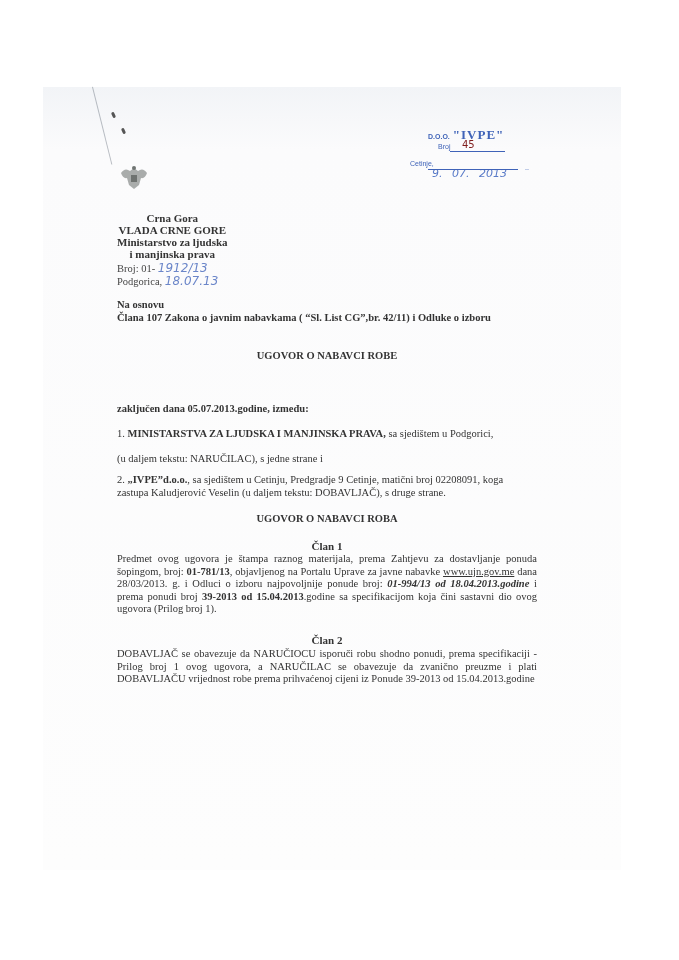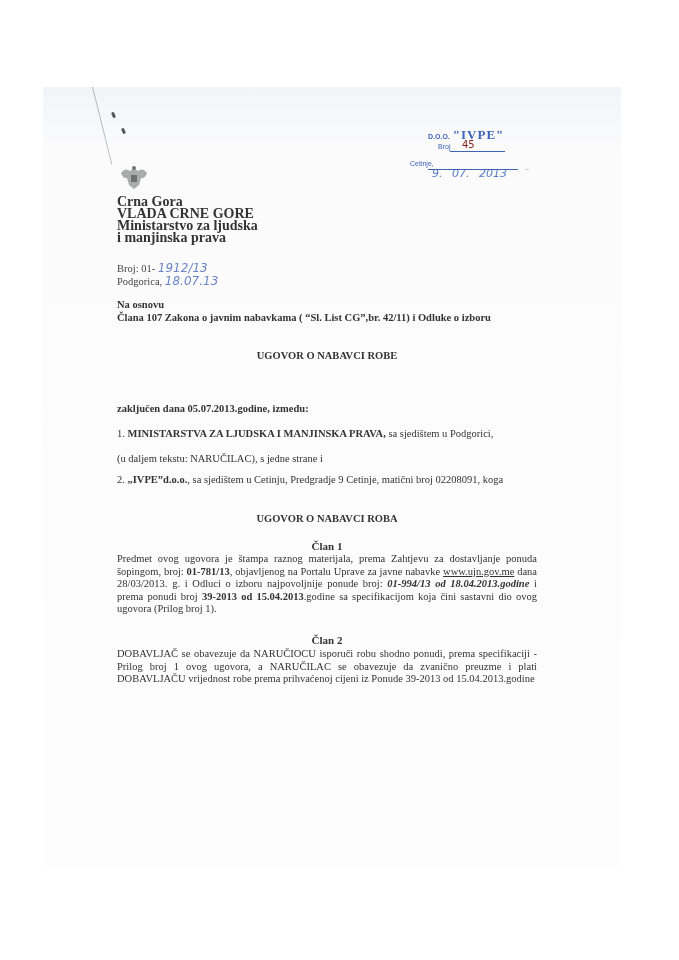--- a/index.html
+++ b/index.html
@@ -20,21 +20,21 @@
   .stamp .company { position: absolute; left: 18px; top: 2px; font-size: 13px; font-weight: bold; font-family: "Liberation Serif", serif; letter-spacing: 1px; }
   .stamp .company small { font-family: "Liberation Sans", sans-serif; font-size: 7px; letter-spacing: 0; margin-right: 3px; }
   .stamp .broj-lbl { position: absolute; left: 28px; top: 18px; font-family: "Liberation Sans", sans-serif; font-size: 7px; }
   .stamp .broj-line { position: absolute; left: 40px; top: 26px; width: 55px; border-bottom: 1px solid #3f63b8; }
   .stamp .broj-val { position: absolute; left: 52px; top: 14px; font-family: "DejaVu Sans", sans-serif; font-size: 10px; color: #7f1d1d; }
   .stamp .place-lbl { position: absolute; left: 0px; top: 35px; font-family: "Liberation Sans", sans-serif; font-size: 7px; }
   .stamp .place-line { position: absolute; left: 18px; top: 44px; width: 90px; border-bottom: 1px solid #3f63b8; }
   .stamp .place-val { position: absolute; left: 22px; top: 42px; font-family: "DejaVu Sans", sans-serif; font-size: 11px; color: #5a7bc8; font-style: italic; word-spacing: 6px; }
   .stamp .dash { position: absolute; left: 115px; top: 38px; font-size: 8px; }
   .coat { position: absolute; left: 117px; top: 163px; width: 34px; height: 30px; }
-  .header-block { position: absolute; left: 117px; top: 196px; font-size: 14px; font-weight: bold; line-height: 12px; color: #333; }
+  .header-block { position: absolute; left: 117px; top: 212px; font-size: 11px; font-weight: bold; line-height: 12px; color: #333; text-align: center; }
   .ref-block { position: absolute; left: 117px; top: 262px; font-size: 10.5px; line-height: 12px; color: #444; }
   .hand { font-family: "DejaVu Sans", sans-serif; color: #6b86c9; font-size: 12px; font-style: italic; }
   .intro { position: absolute; left: 117px; top: 299px; width: 430px; font-size: 10.5px; font-weight: bold; line-height: 12.5px; color: #333; }
   .title { position: absolute; left: 117px; width: 420px; text-align: center; font-size: 10.5px; font-weight: bold; color: #333; }
   .para { position: absolute; left: 117px; width: 420px; font-size: 10.5px; line-height: 12.6px; color: #333; text-align: justify; }
   .para b { font-weight: bold; }
   .para a { color: #333; text-decoration: underline; }
   .clan { position: absolute; left: 117px; width: 420px; text-align: center; font-size: 11px; font-weight: bold; color: #333; }
 </style>
 </head>
@@ -96,20 +96,21 @@
 <div class="para" style="top:428px;">
   <span>1.</span>
   <b>MINISTARSTVA ZA LJUDSKA I MANJINSKA PRAVA,</b><span> sa sjedištem u Podgorici,</span><br>
   <br>
   <span> (u daljem tekstu: NARUČILAC), s jedne strane i</span>
 </div>
 
 <div class="para" style="top:474px;">
   <span>2.</span>
   <b>„IVPE”d.o.o.</b><span>, sa sjedištem u Cetinju, Predgradje 9 Cetinje, matični broj 02208091, koga</span><br>
+  <span>zastupa Kaludjerović Veselin (u daljem tekstu: DOBAVLJAČ), s druge strane.</span>
 </div>
 
 <div class="title" style="top:513px;">UGOVOR O NABAVCI ROBA</div>
 
 <div class="clan" style="top:540px;">Član 1</div>
 <div class="para" style="top:553px;">
   <span>Predmet ovog ugovora je štampa raznog materijala, prema Zahtjevu za dostavljanje ponuda šopingom, broj: </span><b>01-781/13</b><span>, objavljenog na Portalu Uprave za javne nabavke </span><a>www.ujn.gov.me</a><span> dana 28/03/2013. g. i Odluci o izboru najpovoljnije ponude broj: </span><b><i>01-994/13 od 18.04.2013.godine</i></b><span> i prema ponudi  broj </span><b>39-2013 od 15.04.2013</b><span>.godine sa specifikacijom koja čini sastavni dio ovog ugovora (Prilog broj 1).</span>
 </div>
 
 <div class="clan" style="top:634px;">Član 2</div>

